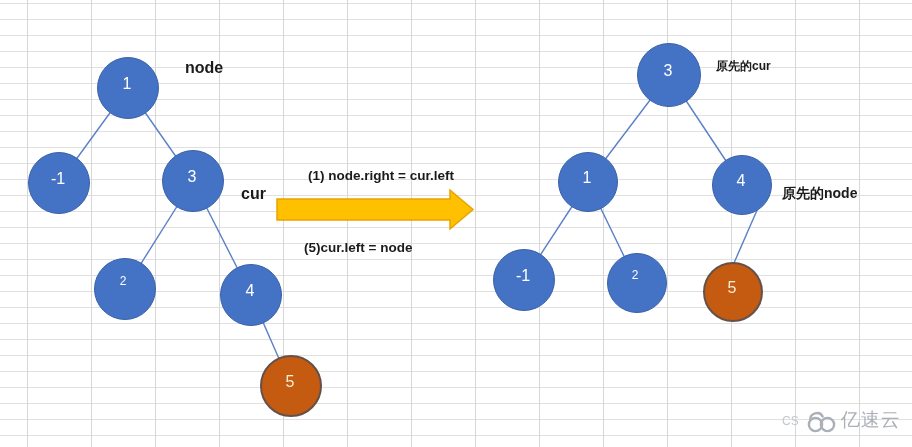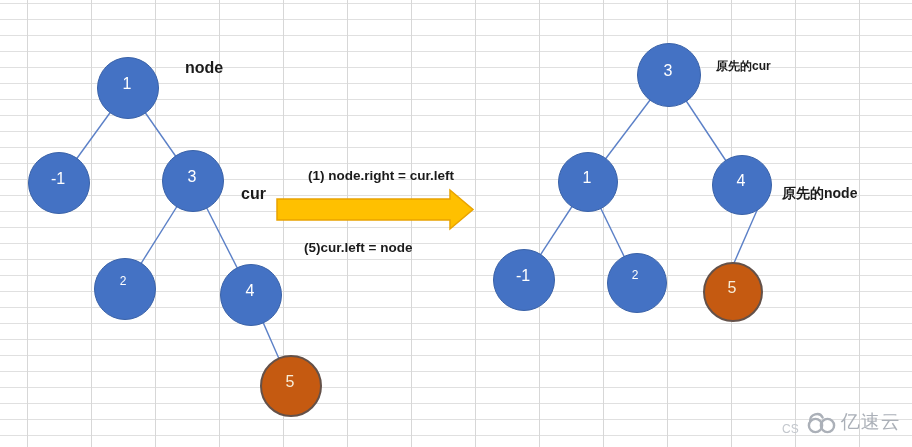--- a/index.html
+++ b/index.html
@@ -36,21 +36,21 @@
   .lbl-node{left:185px;top:60px;}
   .lbl-cur{left:241px;top:186px;}
   .lbl-original-cur{left:716px;top:59px;font-size:12px;}
   .lbl-original-node{left:782px;top:166px;font-size:14px;margin-top:20px;}
   .lbl-step1{left:308px;top:168px;font-size:13.5px;}
   .lbl-step2{left:304px;top:240px;font-size:13.5px;}
   #transform-arrow{position:absolute;left:0;top:0;z-index:2;}
   #transform-arrow polygon{fill:var(--arrow-fill,#FFC000);stroke:var(--arrow-border,#E9A300);stroke-width:1.5;}
   .watermark{
     position:absolute;left:782px;top:403px;z-index:4;height:30px;
-    display:flex;align-items:flex-end;color:var(--watermark,#ABB0B8);
+    display:flex;align-items:center;color:var(--watermark,#ABB0B8);
   }
   .wm-prefix{font-size:12px;color:#c3c7cd;margin-right:6px;transform:translateY(3px);}
   .wm-logo{margin-right:3px;transform:translateY(2px);}
   .wm-logo *{stroke:var(--watermark,#ABB0B8);}
   .wm-brand{font-size:19px;letter-spacing:1px;font-weight:400;transform:translateY(2px);font-family:Liberation Serif, serif;}
 </style>
 </head>
 <body>
 
 <div id="stage">

